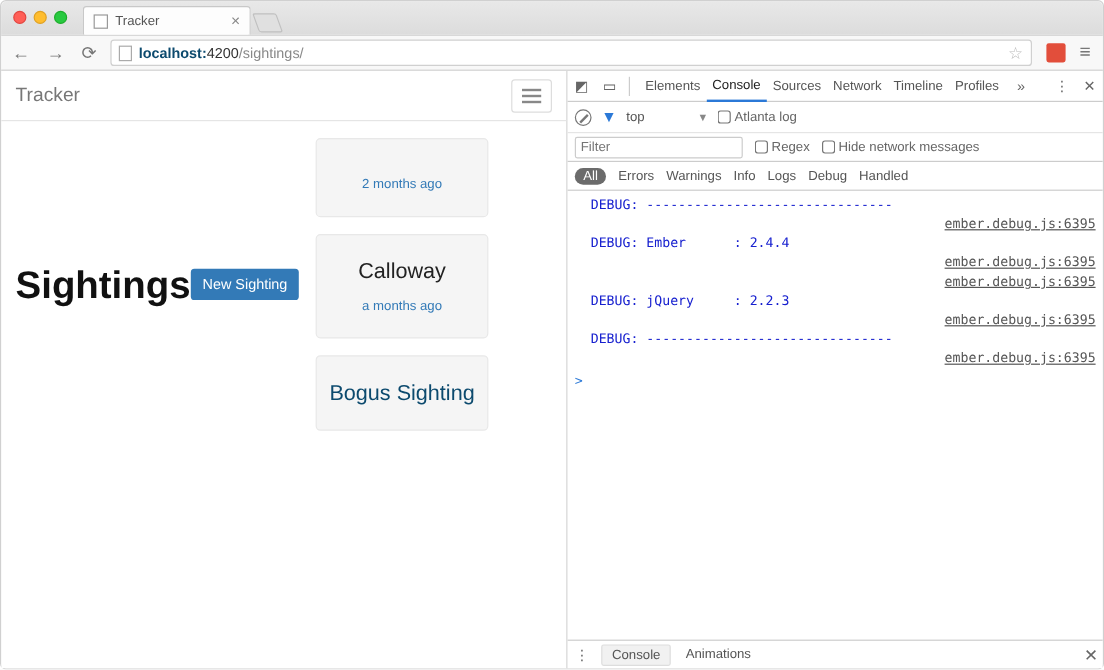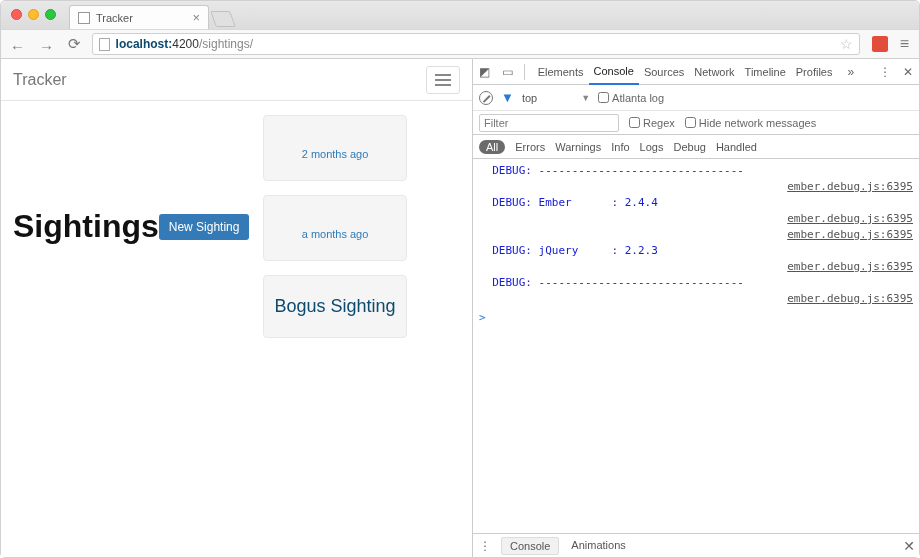--- a/index.html
+++ b/index.html
@@ -108,20 +108,21 @@
         <div class="titlerow">
           <h1>Sightings</h1>
           <button class="btn-primary">New Sighting</button>
         </div>
         <div id="cards">
             <div class="card">
               <div class="card-sub">2 months ago</div>
             </div>
             <div style="height: 14px;"></div>
             <div class="card">
+              <div class="card-title">Calloway</div>
               <div class="card-sub">a months ago</div>
             </div>
             <div style="height: 14px;"></div>
             <div class="card">
               <div class="card-bogus">Bogus Sighting</div>
             </div>
           </div>
       </div>
     </div>
 

